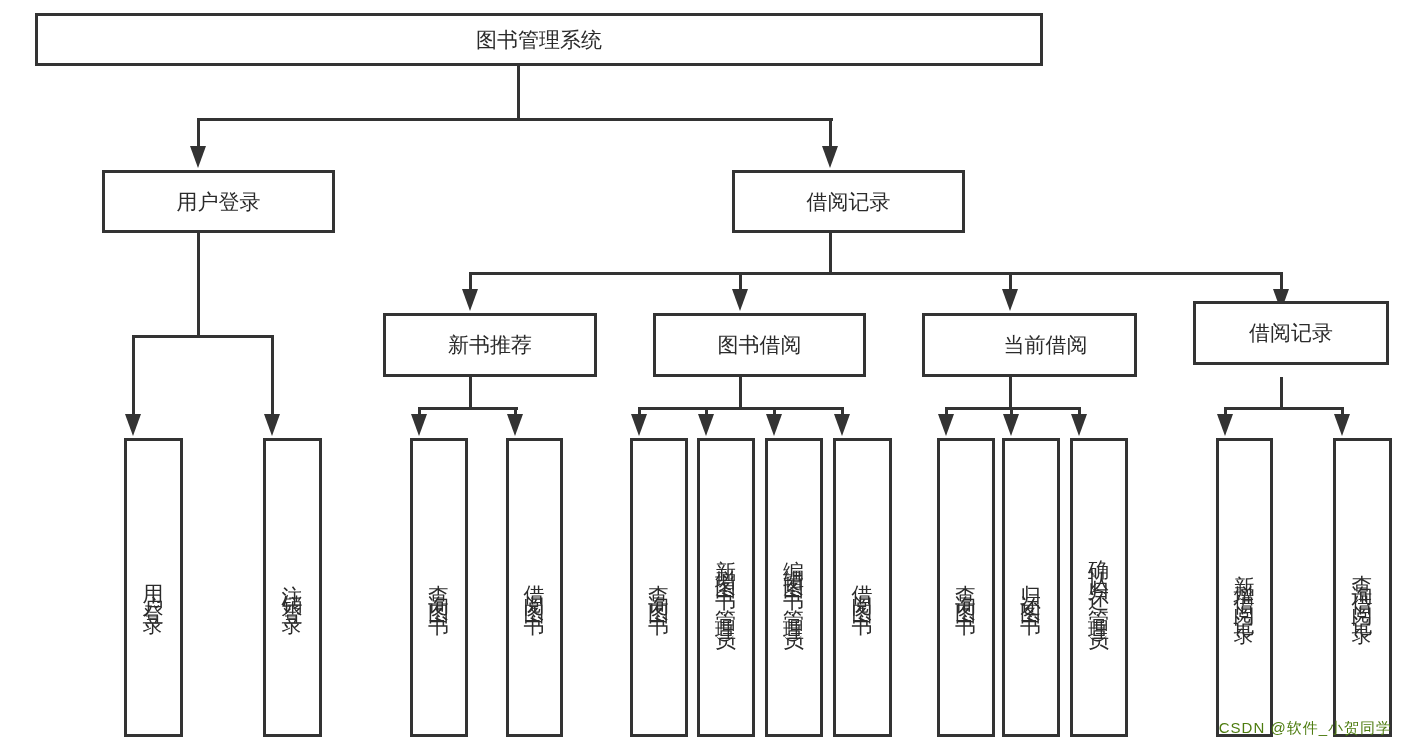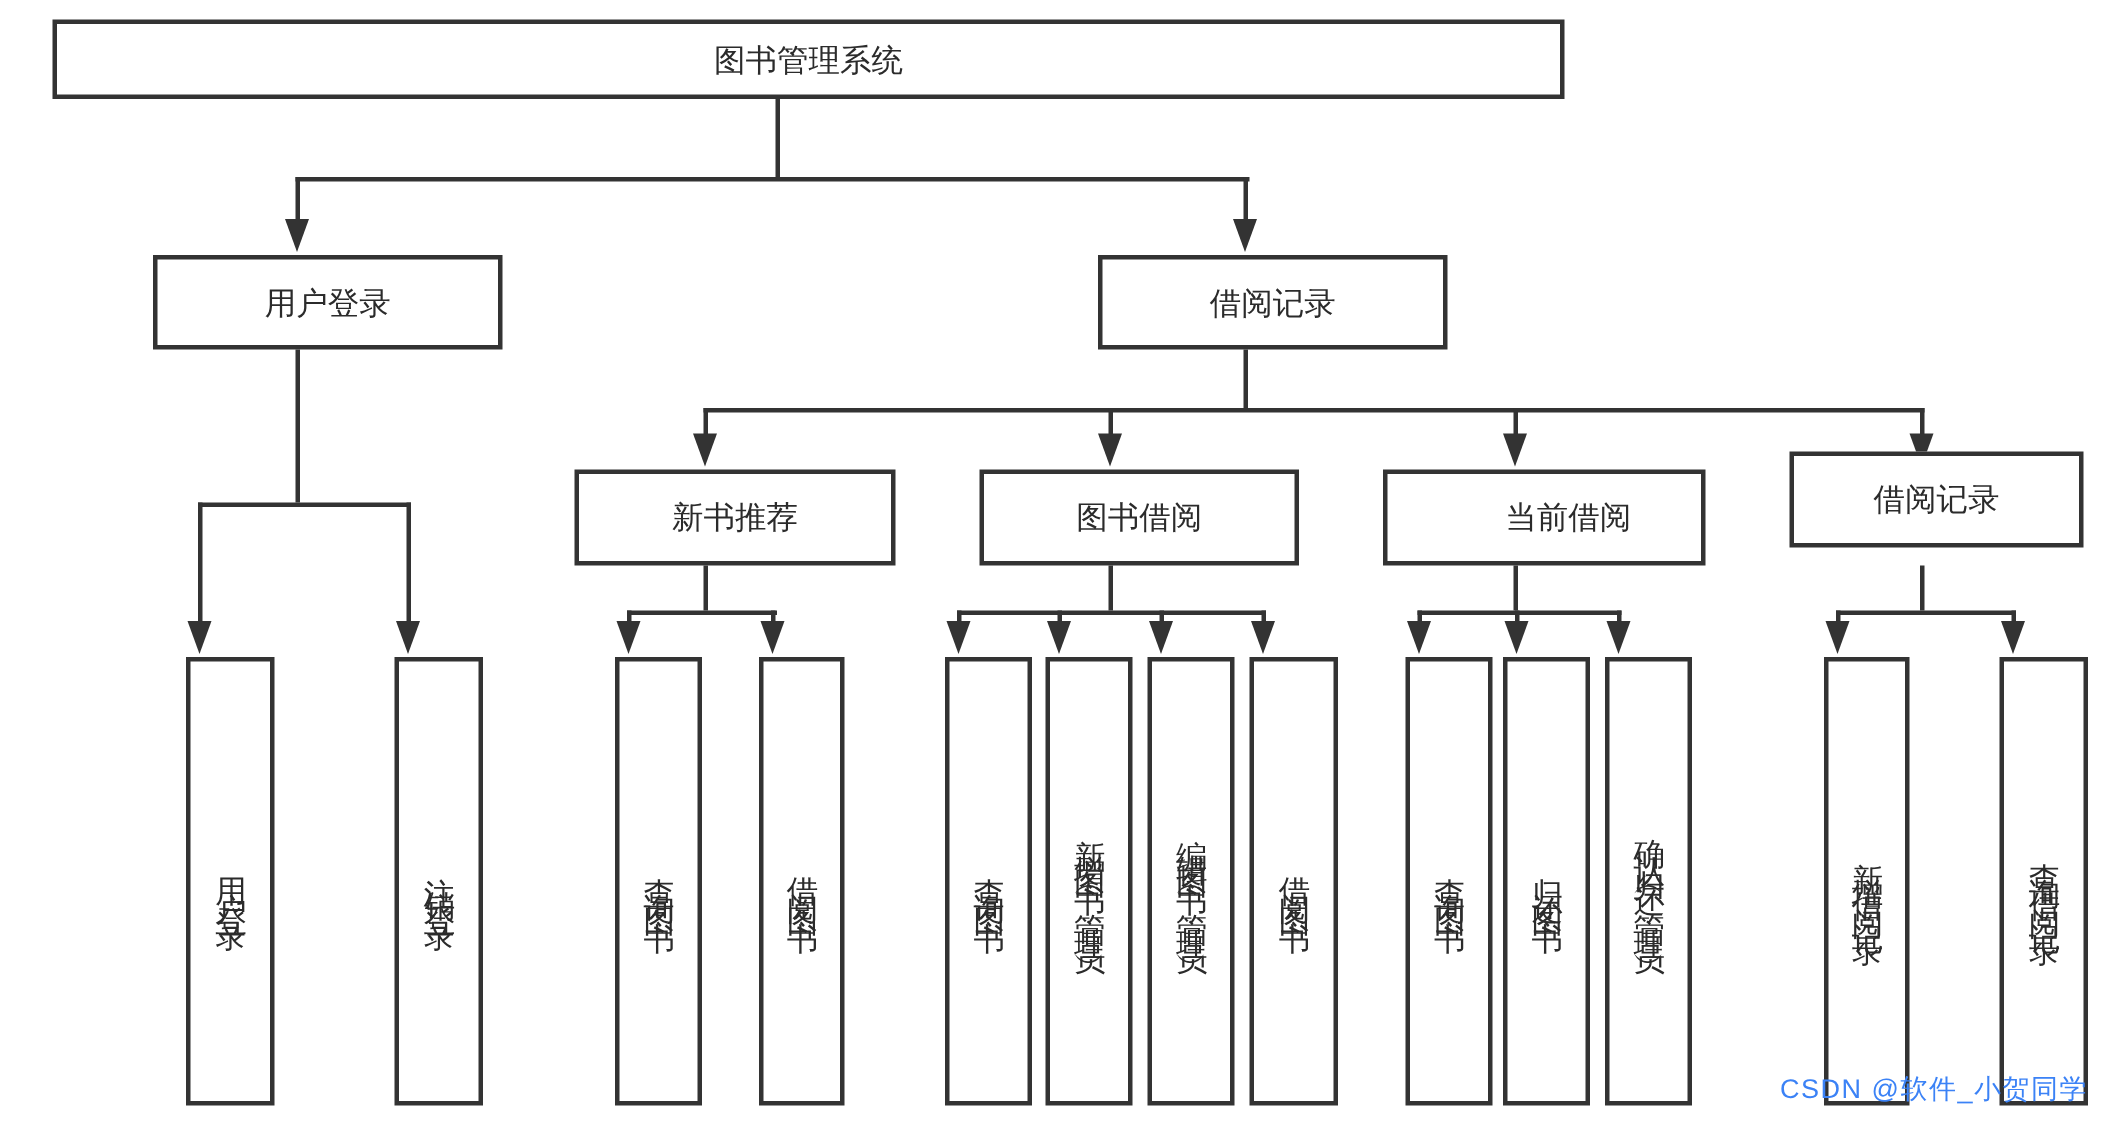--- a/index.html
+++ b/index.html
@@ -19,21 +19,21 @@
   }
   .vline { position:absolute; width:3px; background:#333333; }
   .hline { position:absolute; height:3px; background:#333333; }
   .arrow {
     position:absolute; width:0; height:0;
     border-left:8px solid transparent; border-right:8px solid transparent;
     border-top:22px solid #333333;
   }
   .watermark {
     position:absolute; right:13px; bottom:9px;
-    color:#3b82f6; font-size:18px; letter-spacing:1px;
+    color:#4d7c0f; font-size:15px; letter-spacing:1px;
   }
 </style>
 </head>
 <body>
 
 <div id="canvas">
 
   <div class="box" style="left:15px;top:13px;width:1008px;height:53px;">
     <span>图书管理系统</span>
   </div>

